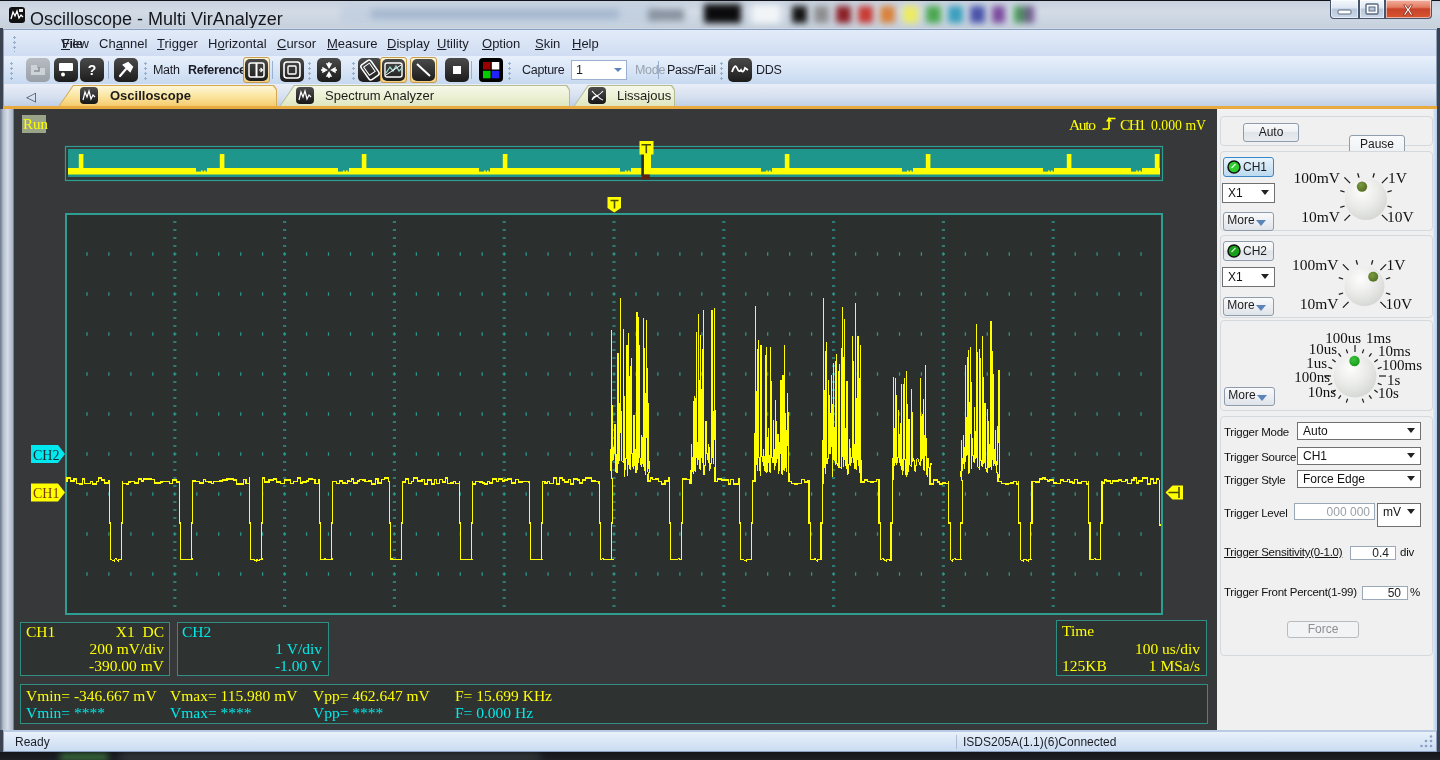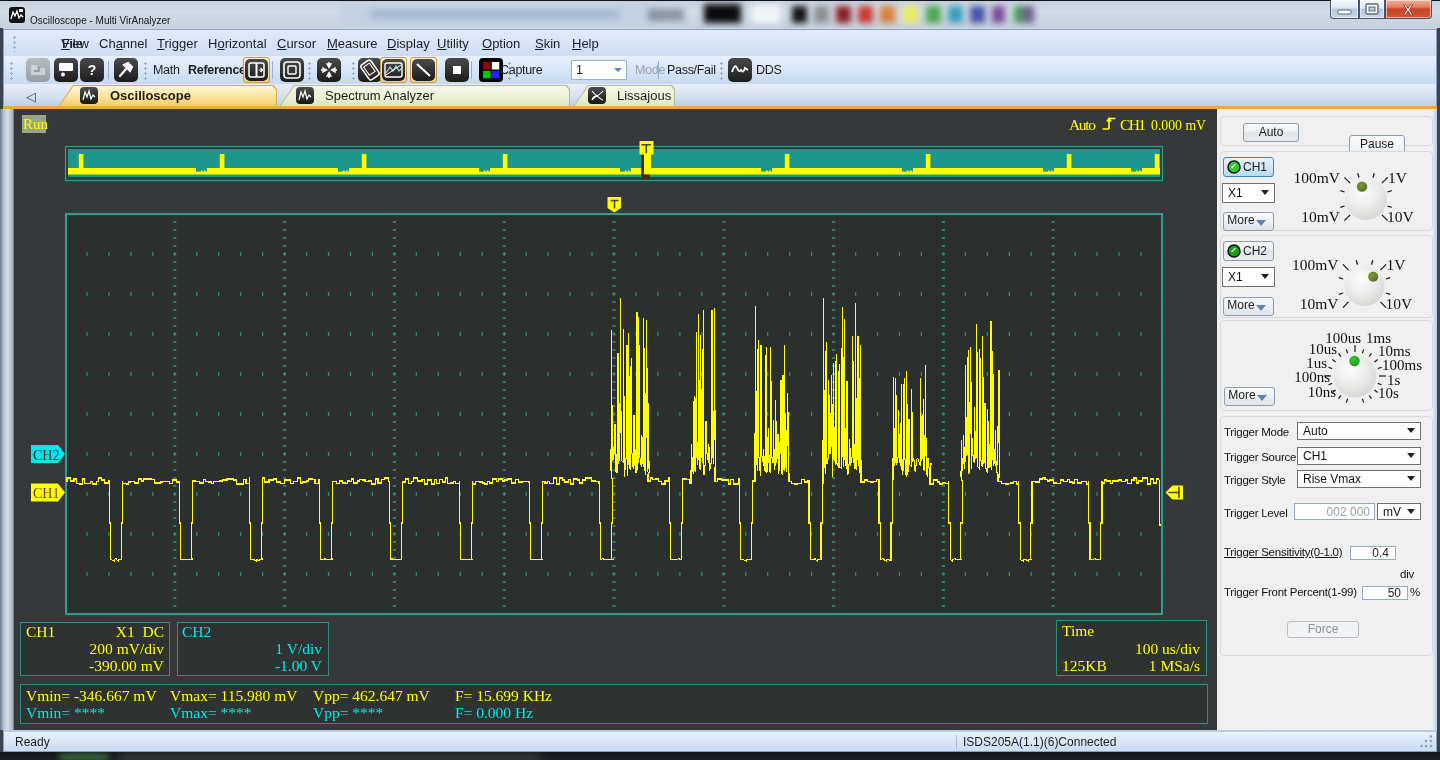--- a/index.html
+++ b/index.html
@@ -2,21 +2,21 @@
 <html><head><meta charset="utf-8">
 <style>
 * { margin:0; padding:0; box-sizing:border-box; }
 html,body { width:1440px; height:760px; overflow:hidden; }
 body { font-family:"Liberation Sans",sans-serif; position:relative; background:#cfd8e2; }
 .abs { position:absolute; }
 
 
 #titlebar { left:0; top:0; width:1440px; height:28px; background:linear-gradient(180deg,#c8d2de 0%,#d2dbe6 40%,#c6d1dd 100%); overflow:hidden; border-top:1px solid #11131a; }
 #titlebar .blob { position:absolute; filter:blur(3px); }
-#apptitle { position:absolute; left:30px; top:14px; font-size:10px; color:#15171c; }
+#apptitle { position:absolute; left:30px; top:8px; font-size:18px; color:#15171c; }
 #appicon { position:absolute; left:9px; top:6px; width:16px; height:16px; background:#111; border-radius:3px; }
 .winbtn { position:absolute; top:0; height:19px; border:1px solid #47556b; border-top:none; box-shadow:inset 0 0 0 1px rgba(255,255,255,.55); }
 #btnmin { left:1330px; width:29px; border-radius:0 0 0 4px; background:linear-gradient(180deg,#f4f8fc 0%,#dde7f2 45%,#b9c8dc 50%,#ccd8e8 100%); }
 #btnmax { left:1359px; width:26px; border-radius:0; background:linear-gradient(180deg,#f4f8fc 0%,#dde7f2 45%,#b9c8dc 50%,#ccd8e8 100%); }
 #btnclose { left:1385px; width:47px; border-radius:0 0 4px 0; background:linear-gradient(180deg,#f3b0a0 0%,#e37d62 40%,#c8432a 50%,#d9552f 100%); }
 
 
 #menubar { left:3px; top:29px; width:1434px; height:27px; background:linear-gradient(180deg,#e2ebf8 0%,#d7e3f5 60%,#cfdcf2 100%); border:1px solid #8aa0c0; border-bottom:none; }
 #menubar .mi { position:absolute; top:6px; font-size:13px; color:#1b1d26; }
 #menubar .mi u { text-decoration:underline; }
@@ -212,21 +212,21 @@
 
   <div class="tbico" style="left:475px;background:#000;border-radius:4px;">
       <svg width="24" height="24">
         <rect x="4" y="4" width="7.5" height="7.5" fill="#990000"></rect>
         <rect x="12.8" y="4" width="7.5" height="7.5" fill="#ffffff"></rect>
         <rect x="4" y="12.8" width="7.5" height="7.5" fill="#00cc00"></rect>
         <rect x="12.8" y="12.8" width="7.5" height="7.5" fill="#2222ff"></rect>
       </svg>
     </div>
   <div class="dotsep" style="left:504px;top:5px;height:19px;"></div>
-  <div class="tbtxt" style="left:496px;">Capture</div>
+  <div class="tbtxt" style="left:518px;">Capture</div>
   <div style="position:absolute;left:567px;top:4px;width:56px;height:20px;background:#fff;border:1px solid #9ab0d0;"></div>
   <div class="tbtxt" style="left:572px;">1</div>
   <div style="position:absolute;left:610px;top:12px;width:0;height:0;border-left:4px solid transparent;border-right:4px solid transparent;border-top:4px solid #5b84b8;"></div>
   <div class="tbtxt" style="left:631px;color:#9aa2ae;">Mode</div>
   <div class="tbsep" style="left:654px;"></div>
   <div class="tbtxt" style="left:663px;">Pass/Fail</div>
   <div class="dotsep" style="left:716px;top:5px;height:19px;"></div>
   <div class="tbico" style="left:724px;">
       <svg width="24" height="24">
         <path d="M4,14 q3,-9 5,-4 t4,2 q2,4 4,-2 l3,2" stroke="#fff" stroke-width="1.8" fill="none"></path>
@@ -401,32 +401,32 @@
       <span class="cv" style="top:1px;">Auto</span>
       <span class="ar" style="top:5px;"></span>
     </div>
   <div class="rlabel" style="left:7px;top:342px;">Trigger Source</div>
   <div class="combo" style="left:80px;top:338px;width:124px;height:18px;">
       <span class="cv" style="top:1px;">CH1</span>
       <span class="ar" style="top:5px;"></span>
     </div>
   <div class="rlabel" style="left:7px;top:365px;">Trigger Style</div>
   <div class="combo" style="left:80px;top:361px;width:124px;height:18px;">
-      <span class="cv" style="top:1px;">Rise Vmax</span>
+      <span class="cv" style="top:1px;">Force Edge</span>
       <span class="ar" style="top:5px;"></span>
     </div>
   <div class="rlabel" style="left:7px;top:398px;">Trigger Level</div>
-  <div class="tinput" style="left:77px;top:394px;width:81px;height:17px;color:#9aa0a8;text-align:right;padding-right:4px;line-height:16px;">002 000</div>
-  <div class="combo" style="left:160px;top:394px;width:44px;height:17px;">
+  <div class="tinput" style="left:77px;top:394px;width:81px;height:17px;color:#9aa0a8;text-align:right;padding-right:4px;line-height:16px;">000 000</div>
+  <div class="combo" style="left:160px;top:394px;width:44px;height:24px;">
       <span class="cv" style="top:1px;">mV</span>
       <span class="ar" style="top:5px;"></span>
     </div>
   <div class="rlabel" style="left:7px;top:437px;text-decoration:underline;">Trigger Sensitivity(0-1.0)</div>
   <div class="tinput" style="left:133px;top:437px;width:46px;height:14px;text-align:right;padding-right:6px;line-height:13px;">0.4</div>
-  <div class="rlabel" style="left:183px;top:437px;margin-top:22px;">div</div>
+  <div class="rlabel" style="left:183px;top:437px;">div</div>
   <div class="rlabel" style="left:7px;top:477px;">Trigger Front Percent(1-99)</div>
   <div class="tinput" style="left:145px;top:477px;width:46px;height:14px;text-align:right;padding-right:6px;line-height:13px;">50</div>
   <div class="rlabel" style="left:193px;top:477px;">%</div>
   <div class="wbtn" style="left:70px;top:512px;width:72px;height:17px;line-height:15px;color:#8a8f94;background:#f2f3f4;border-color:#b8bcc0;">Force</div>
 
   <svg width="216" height="540" style="position:absolute;left:0;top:0;">
     <defs>
       <radialGradient id="knob" cx="40%" cy="32%" r="75%">
         <stop offset="0%" stop-color="#fdfdfd"></stop>
           <stop offset="55%" stop-color="#e9eae8"></stop>

